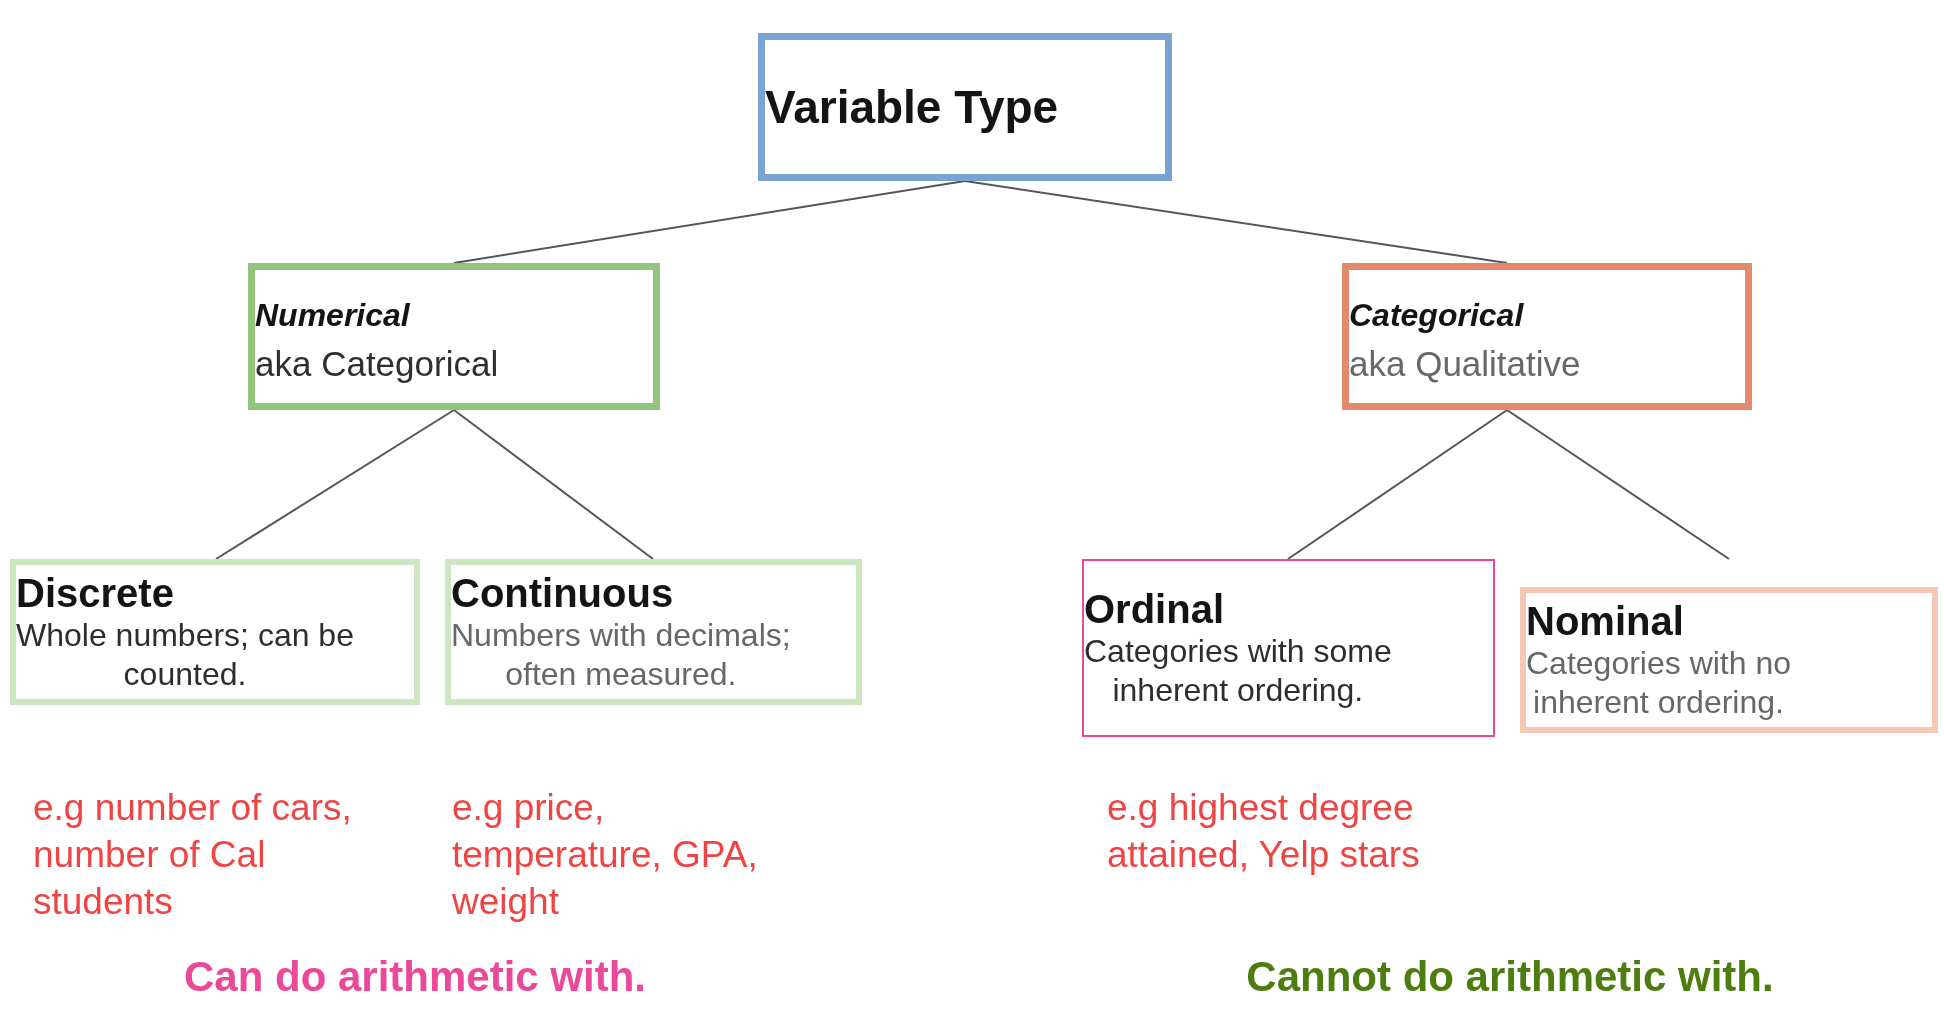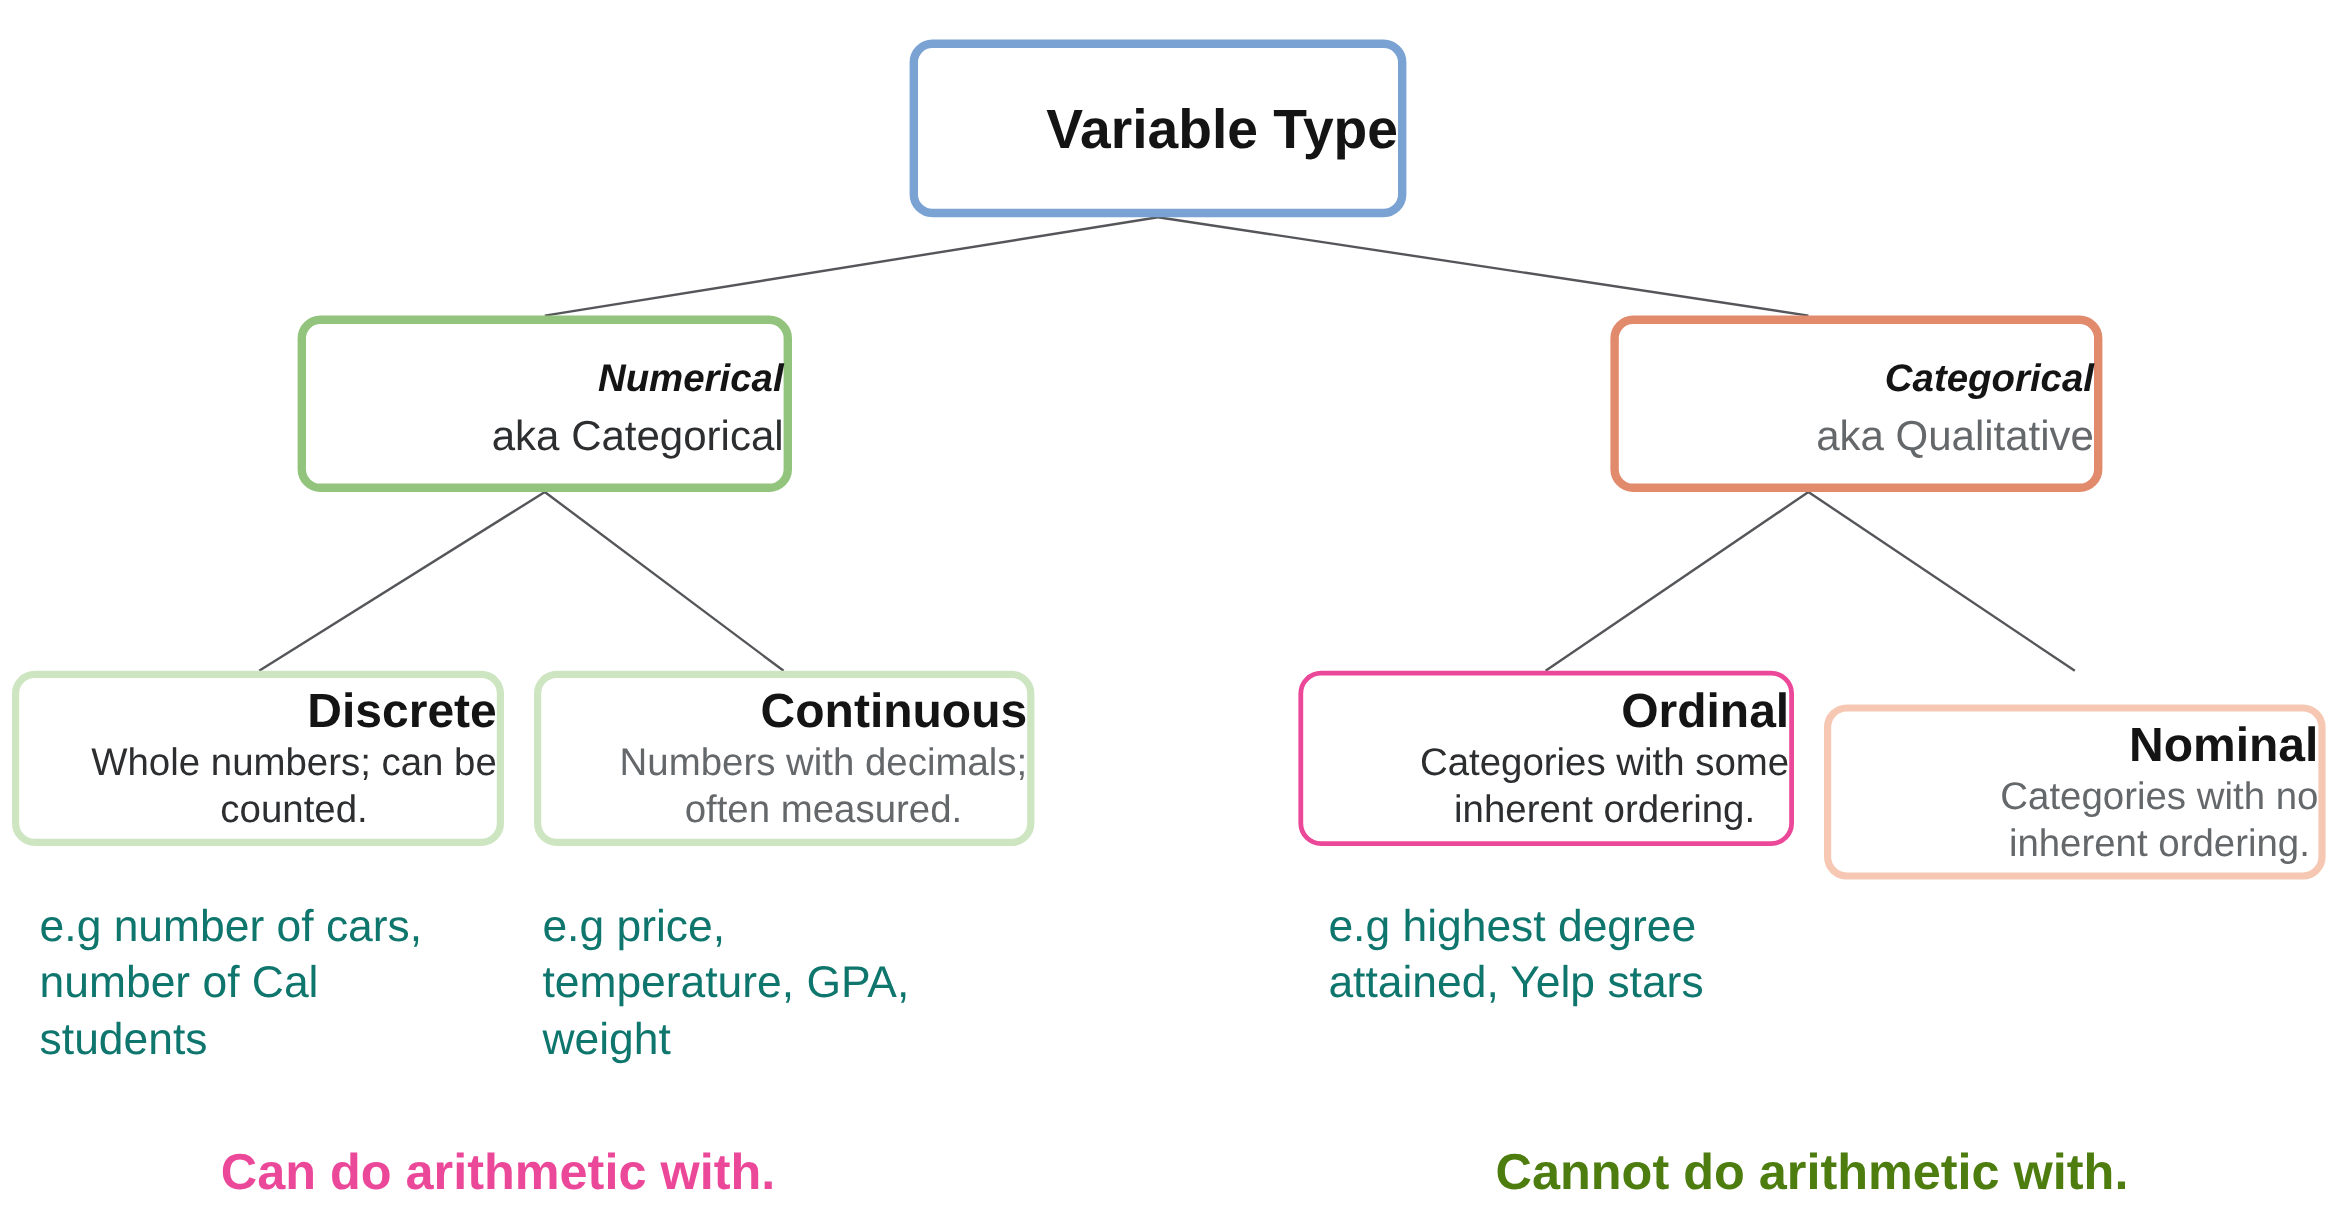--- a/index.html
+++ b/index.html
@@ -12,50 +12,50 @@
     overflow: hidden;
   }
   .connectors { position: absolute; left: 0; top: 0; }
 
   .node {
     position: absolute;
     box-sizing: border-box;
     background: #ffffff;
     display: flex;
     flex-direction: column;
-    align-items: flex-end;
+    align-items: flex-start;
     justify-content: center;
     text-align: center;
-    border-radius: 19px;
   }
   .node .title { font-weight: bold; color: #141414; }
 
   .n-root { left: 758px;  top: 33px;  width: 414px; height: 148px; border: 7px solid #7aa3d4; }
   .n-num  { left: 248px;  top: 263px; width: 412px; height: 147px; border: 7px solid #93c47d; }
   .n-cat  { left: 1302px; top: 263px; width: 410px; height: 147px; border: 7px solid #e28a6c; margin-left: 40px; }
   .n-dis  { left: 10px;   top: 559px; width: 410px; height: 146px; border: 6px solid #cde6c1; }
   .n-con  { left: 445px;  top: 559px; width: 417px; height: 146px; border: 6px solid #cde6c1; }
-  .n-ord  { left: 1082px; top: 559px; width: 413px; height: 146px; border: 4px solid #ec4899; }
+  .n-ord  { left: 1082px; top: 559px; width: 413px; height: 178px; border: 2px solid #ec4899; }
   .n-nom  { left: 1520px; top: 559px; width: 418px; height: 146px; border: 6px solid #f6c8b4; margin-top: 28px; }
 
   .title-lg { font-size: 46px; line-height: 52px; }
   .title-md { font-size: 32px; line-height: 54px; font-style: italic; }
   .title-sm { font-size: 40px; line-height: 46px; }
 
   .sub-md { font-size: 35px; line-height: 44px; }
   .sub-sm { font-size: 32px; line-height: 39px; white-space: pre-line; }
   .sub-dark { color: #2c2e30; }
   .sub-gray { color: #65686b; }
 
   .example {
     position: absolute;
     font-size: 37px;
     line-height: 47px;
-    color: #0f766e;
+    color: #ef4444;
     white-space: pre-line;
+    margin-top: 36px;
   }
   .ex-dis { left: 33px;   top: 748px; width: 430px; }
   .ex-con { left: 452px;  top: 748px; width: 430px; }
   .ex-ord { left: 1107px; top: 748px; width: 450px; }
   .ex-nom { left: 1542px; top: 748px; width: 400px; }
 
   .footer-label {
     position: absolute;
     font-weight: bold;
     font-size: 42px;

